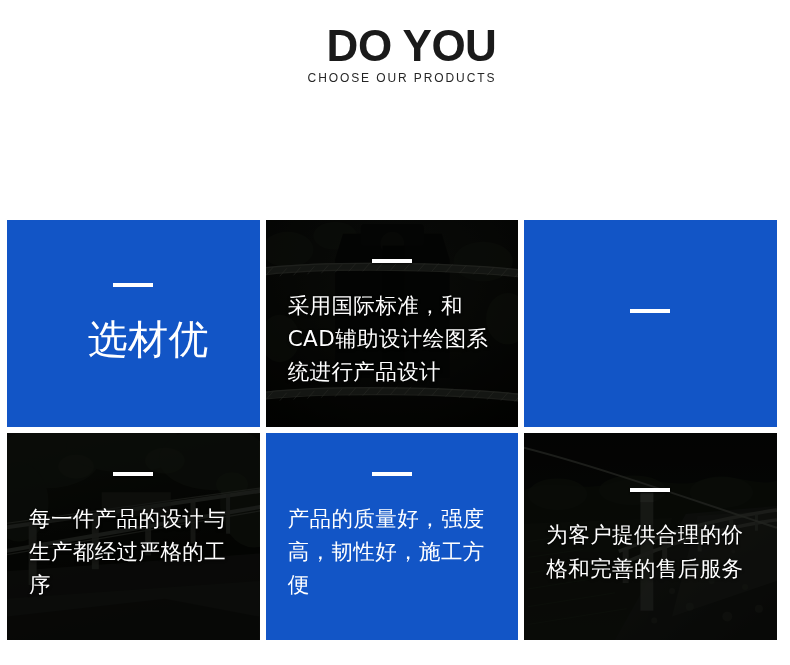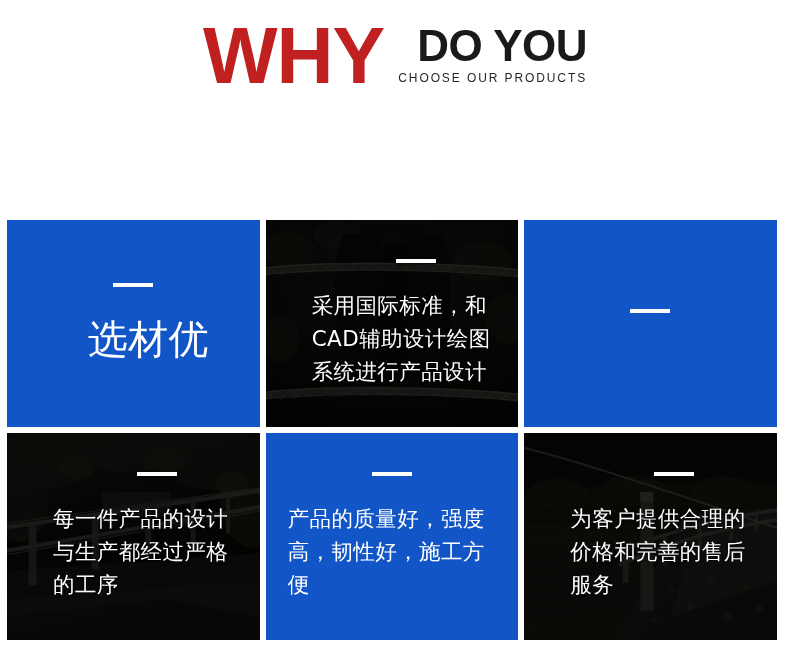--- a/index.html
+++ b/index.html
@@ -95,21 +95,21 @@
   .cell {
     position: relative;
     overflow: hidden;
     display: flex;
     flex-direction: column;
     align-items: flex-start;
     justify-content: center;
   }
   .cell-blue { background: #1255c6; }
 
-  .cell-photo { background: #0b0d0a; padding-left: 24px; }
+  .cell-photo { background: #0b0d0a; }
   .photo-bg {
     position: absolute;
     inset: 0;
     z-index: 0;
   }
   .photo-overlay {
     position: absolute;
     inset: 0;
     background: rgba(0,0,0,0.55);
     z-index: 1;
@@ -152,21 +152,20 @@
   .cell-blue .cell-text { text-shadow: none; }
   .cell-photo .cell-text { text-shadow: 0 1px 3px rgba(0,0,0,0.9); }
   .cell-photo .divider { box-shadow: 0 1px 2px rgba(0,0,0,0.8); }
 </style>
 </head>
 <body>
 
 <div class="header">
 
   <div class="title-row">
-    <span class="title-why">WHY</span>
     <span class="title-right">
       <span class="title-doyou">DO YOU</span>
       <span class="title-choose">CHOOSE OUR PRODUCTS</span>
     </span>
   </div>
 
 </div>
 
 <div class="grid">
 

